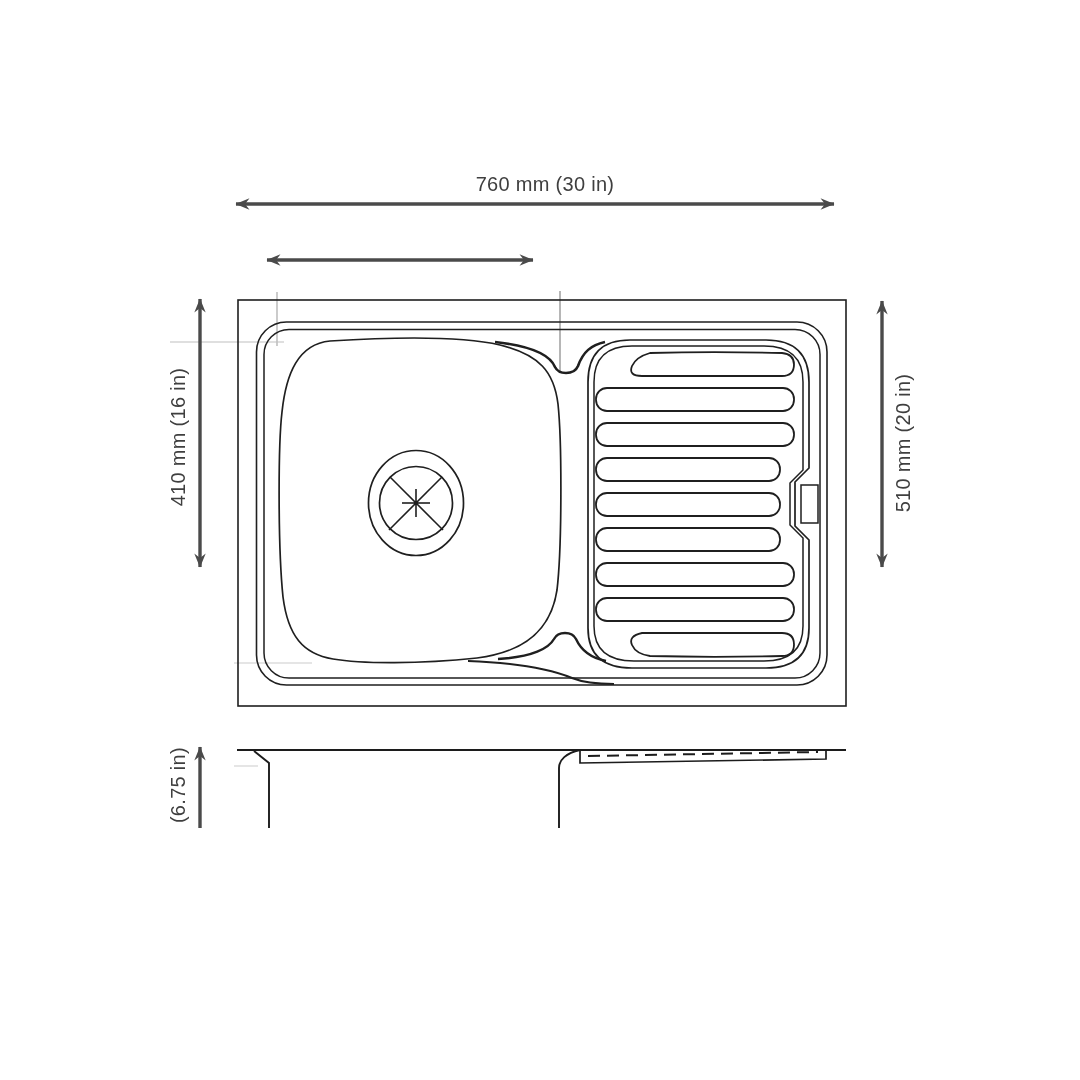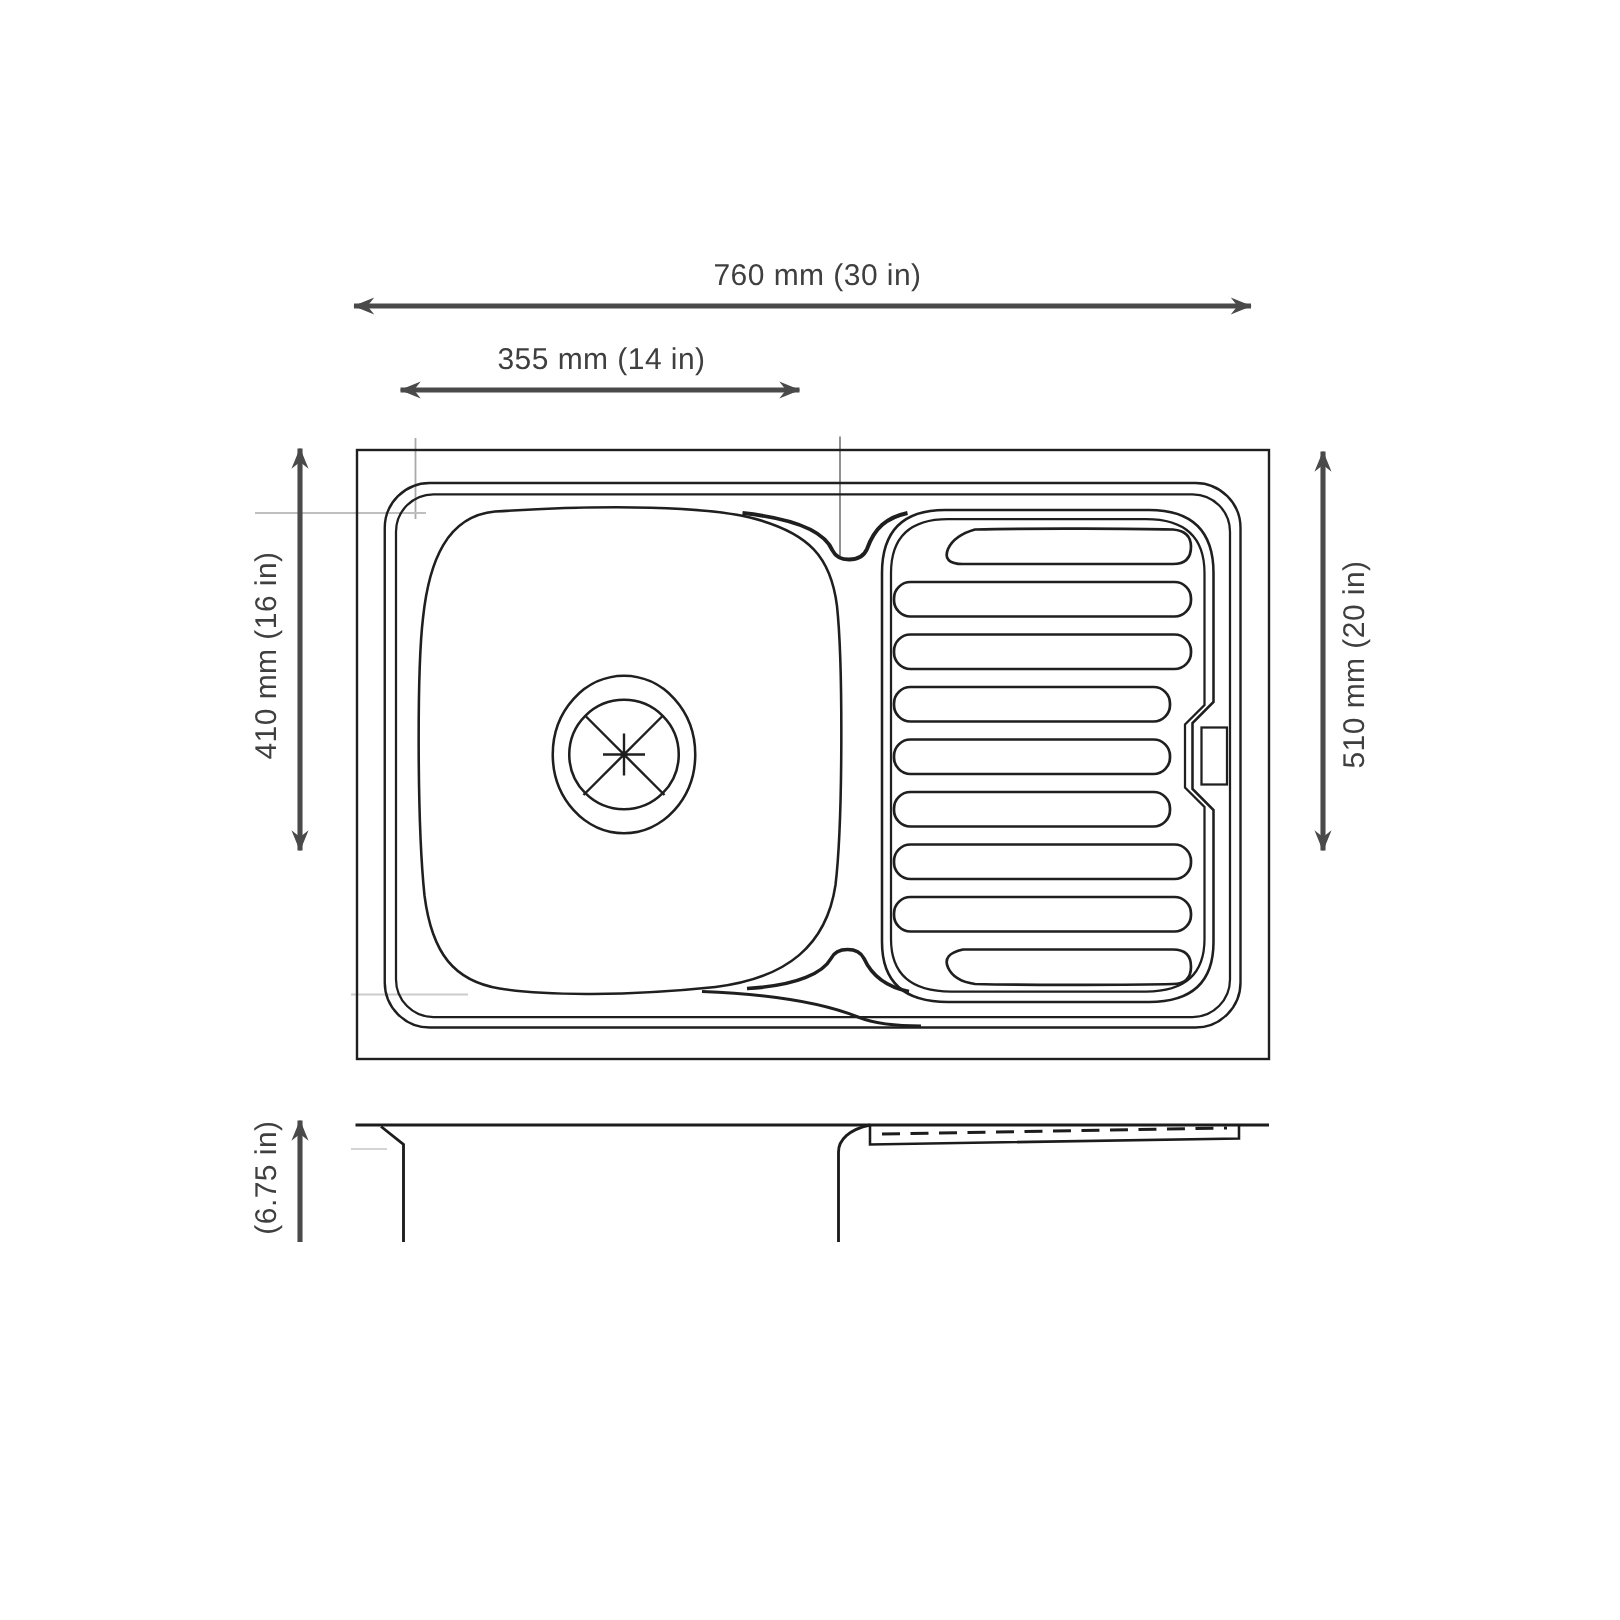--- a/index.html
+++ b/index.html
@@ -111,21 +111,20 @@
       <line x1="236" y1="204" x2="834" y2="204" marker-start="url(#arrow)" marker-end="url(#arrow)"></line>
       <line x1="267" y1="260" x2="533" y2="260" marker-start="url(#arrow)" marker-end="url(#arrow)"></line>
       <line x1="200" y1="299" x2="200" y2="567" marker-start="url(#arrow)" marker-end="url(#arrow)"></line>
       <line x1="882" y1="301" x2="882" y2="567" marker-start="url(#arrow)" marker-end="url(#arrow)"></line>
       <line x1="200" y1="747" x2="200" y2="902" marker-start="url(#arrow)" marker-end="url(#arrow)"></line>
     </g>
   </svg>
 
   <div class="dim-label" style="left:395px;top:172px;">760 mm (30 in)</div>
 
-  <div class="dim-label" style="left:251px;top:228px;">355 mm (14 in)</div>
 
   <div class="dim-label vertical" style="left:28px;top:425px;">410 mm (16 in)</div>
 
   <div class="dim-label vertical" style="left:753px;top:431px;">510 mm (20 in)</div>
 
   <div class="dim-label vertical" style="left:28px;top:813px;">170 mm (6.75 in)</div>
 
 </div>
 
 </body></html>

